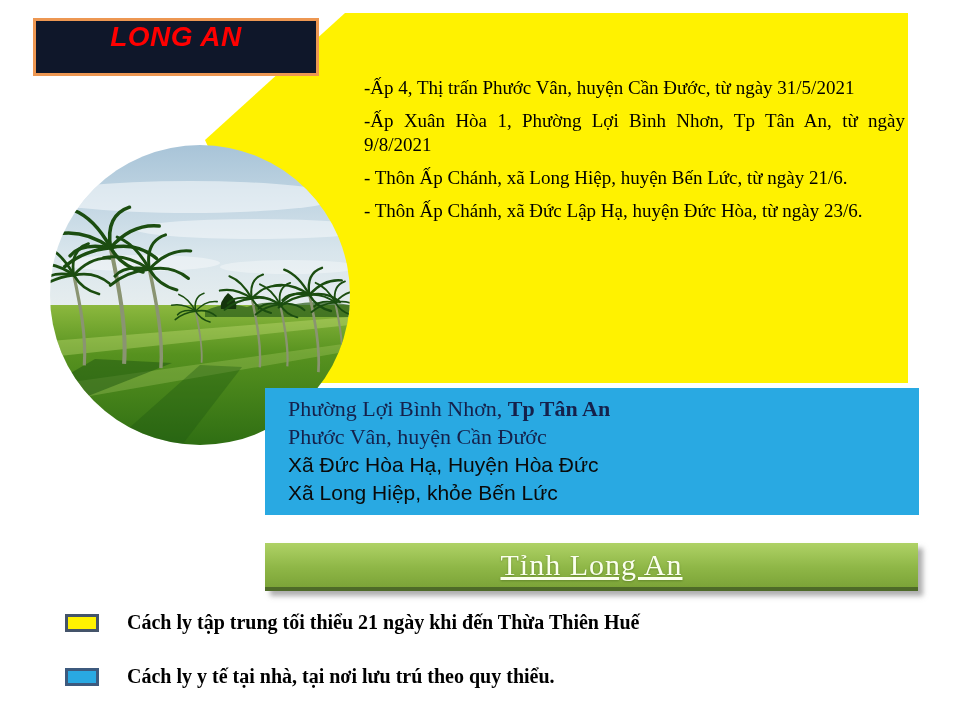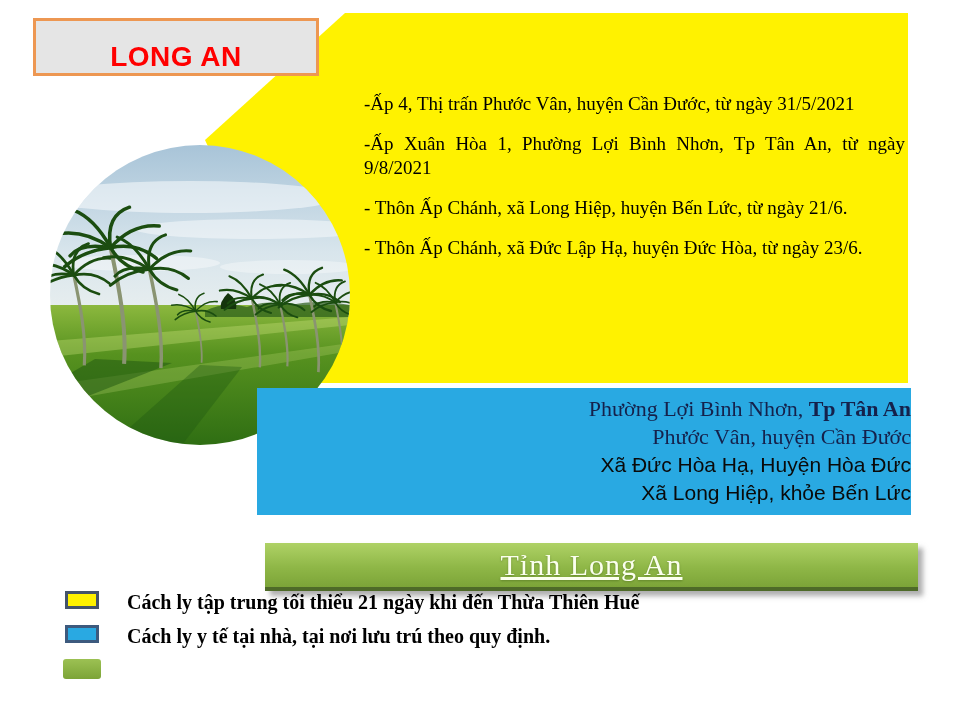--- a/index.html
+++ b/index.html
@@ -8,41 +8,41 @@
     font-family:"Liberation Serif","DejaVu Serif",serif;
   }
   
   .yellow-shape{
     position:absolute;inset:0;background:#FFF200;
     clip-path:polygon(345px 13px,908px 13px,908px 383px,318px 383px,205px 140px);
   }
   
   .title-box{
     position:absolute;left:33px;top:18px;width:280px;height:52px;
-    background:#e5e5e5;border:3px solid #ED9752;
-    display:flex;align-items:flex-end;justify-content:center;
+    background:#0f172a;border:3px solid #ED9752;
+    display:flex;align-items:flex-start;justify-content:center;font-style:italic;
   }
   .title-text{
     font-family:"Liberation Sans","DejaVu Sans",sans-serif;
     font-weight:bold;font-size:28px;color:#FF0000;letter-spacing:.5px;
   }
   
   .photo-circle{position:absolute;left:50px;top:145px;width:300px;height:300px;}
   .trunk{stroke:#8A9472;stroke-width:3;fill:none;}
   .fronds path{stroke:#1B4D10;stroke-width:2.6;fill:none;stroke-linecap:round;}
   
   .bullets{position:absolute;left:364px;top:76px;width:541px;}
   .bullets p{
-    margin:16px 0 9px 0;font-size:19px;line-height:24px;color:#000000;
+    margin:0 0 9px 0;font-size:19px;line-height:24px;color:#000000;
     text-align:justify;
   }
   
   .locations{
-    position:absolute;left:257px;top:388px;width:654px;height:127px;
-    background:#29A9E2;box-sizing:border-box;padding:7px 0 0 1px;text-align:right;
+    position:absolute;left:265px;top:388px;width:654px;height:127px;
+    background:#29A9E2;box-sizing:border-box;padding:7px 0 0 23px;
   }
   .loc-serif{font-size:22px;line-height:28px;color:#15214B;}
   .loc-serif b{font-weight:bold;}
   .loc-sans{
     font-family:"Liberation Sans","DejaVu Sans",sans-serif;
     font-size:21px;line-height:28px;color:#0A0A0A;
   }
   
   .banner{
     position:absolute;left:265px;top:543px;width:653px;height:44px;
@@ -51,21 +51,21 @@
     box-shadow:5px 5px 5px rgba(110,110,110,.55);
     display:flex;align-items:center;justify-content:center;
   }
   .banner-label{
     color:#FBFFEE;font-size:30px;letter-spacing:1px;
     text-shadow:0 1px 2px rgba(60,90,20,.45);
     text-decoration:underline;
   }
   
   .legend{position:absolute;left:65px;top:591px;display:flex;flex-direction:column;gap:11px;}
-  .legend-row{display:flex;height:23px;}
+  .legend-row{display:flex;align-items:center;height:23px;margin-top:20px;}
   .swatch{width:34px;height:18px;box-sizing:border-box;flex:none;}
   .swatch-yellow{background:#FFF200;border:3px solid #44546A;}
   .swatch-blue{background:#29A9E2;border:3px solid #3D5A7E;}
   .swatch-green{
     width:38px;height:20px;margin-left:-2px;border-radius:3px;
     background:linear-gradient(to bottom,#9CC153,#7CA437);
   }
   .legend-label{
     margin-left:28px;font-weight:bold;font-size:20px;color:#000000;white-space:nowrap;
   }
@@ -152,20 +152,20 @@
     <span class="banner-label">Tỉnh Long An</span>
   </div>
 
   <div class="legend">
     <div class="legend-row">
       <span class="swatch swatch-yellow"></span>
       <span class="legend-label">Cách ly tập trung tối thiểu 21 ngày khi đến Thừa Thiên Huế</span>
     </div>
     <div class="legend-row">
       <span class="swatch swatch-blue"></span>
-      <span class="legend-label">Cách ly y tế tại nhà, tại nơi lưu trú theo quy định.</span>
+      <span class="legend-label">Cách ly y tế tại nhà, tại nơi lưu trú theo quy thiểu.</span>
     </div>
     <div class="legend-row">
       <span class="swatch swatch-green"></span>
     </div>
   </div>
 
 </div>
 
 </body></html>

